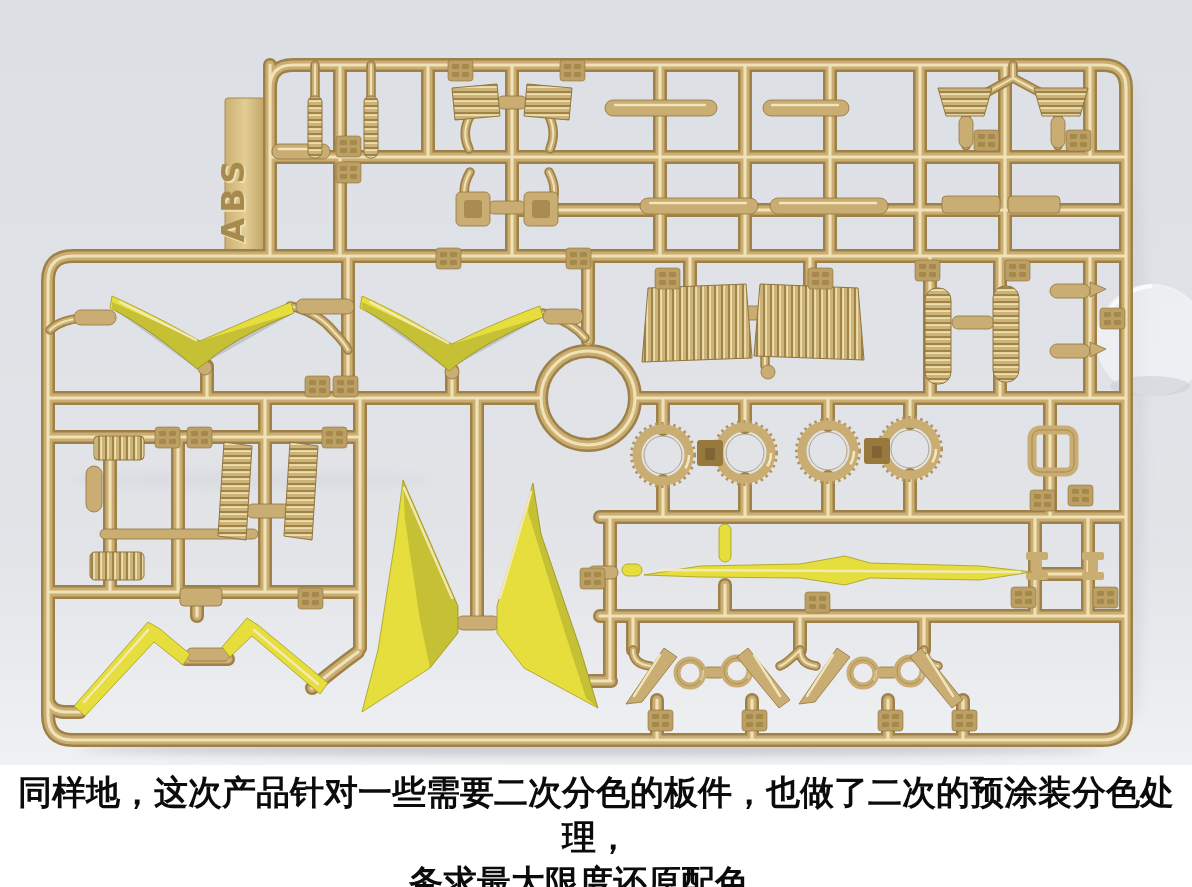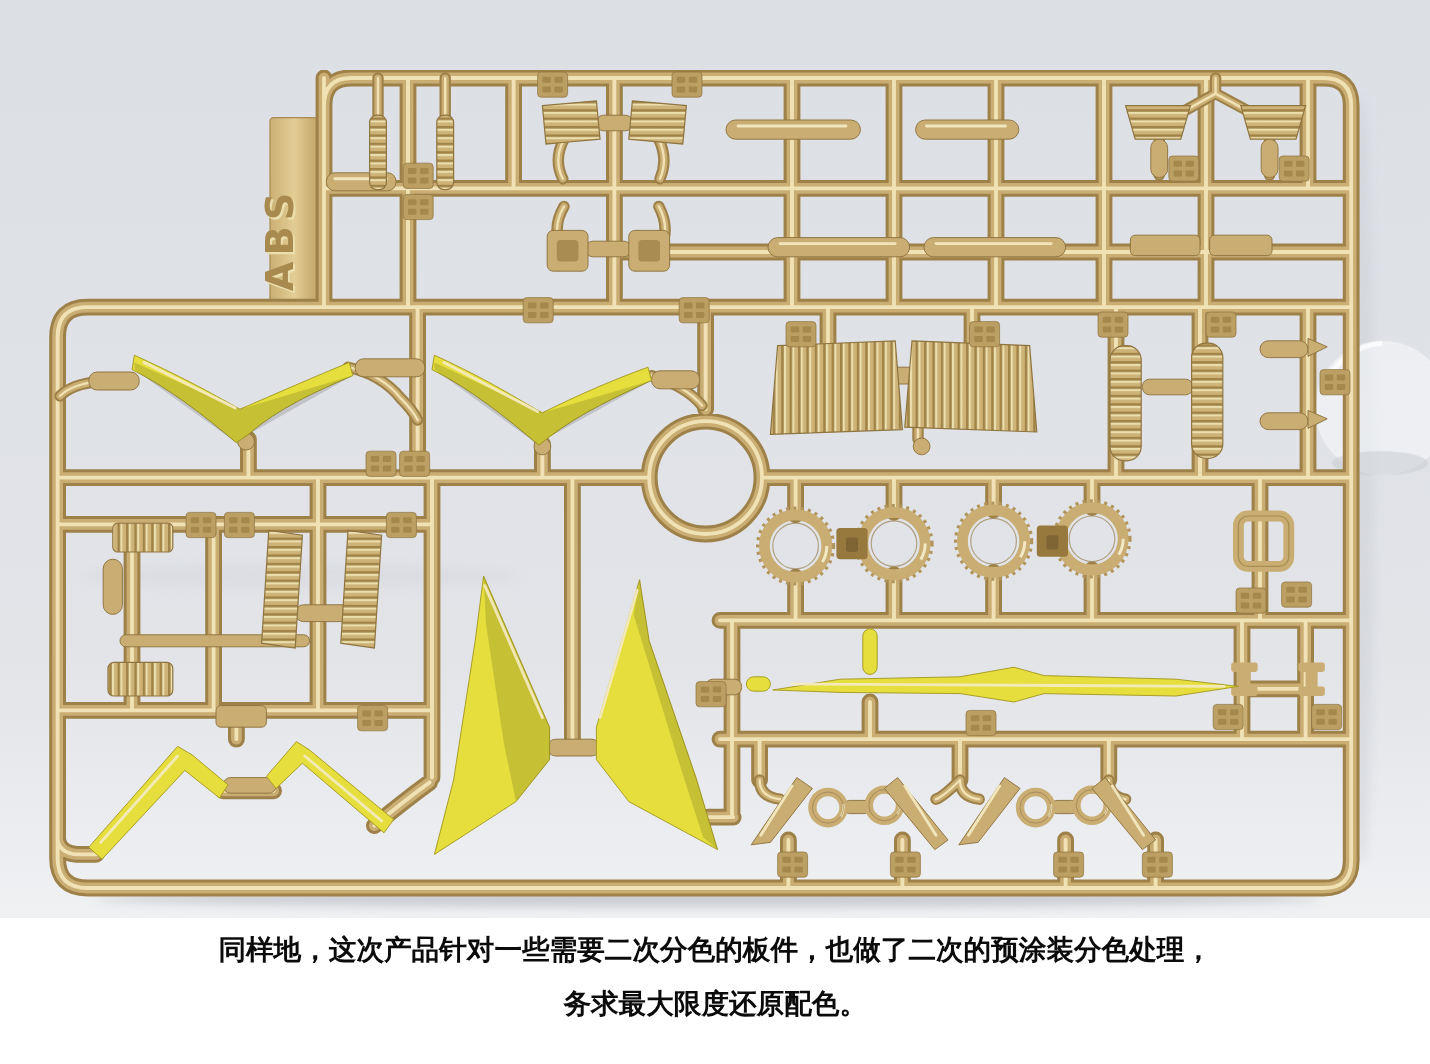--- a/index.html
+++ b/index.html
@@ -1,20 +1,20 @@
 <!DOCTYPE html>
 <html><head>
 <meta charset="utf-8">
 <style>
   html,body{margin:0;padding:0;background:#ffffff;}
   .stage{position:relative;width:1192px;height:887px;overflow:hidden;font-family:"DejaVu Sans",sans-serif;}
   .photo{position:relative;width:1192px;height:765px;}
   .photo svg{display:block;}
   .caption{width:1192px;height:122px;background:#ffffff;text-align:center;padding-top:5px;box-sizing:border-box;}
-  .caption div{font-size:23px;line-height:45px;font-weight:bold;color:#0b0b0b;letter-spacing:0px;
+  .caption div{font-size:34px;line-height:45px;font-weight:bold;color:#0b0b0b;letter-spacing:0px;
                font-family:"DejaVu Sans",sans-serif;}
   .cap{stroke:#8f7440;stroke-width:0.8;}
   .hl{stroke:#f5ebc4;stroke-width:2.4;stroke-linecap:round;fill:none;opacity:0.9;}
   .ribbed{stroke:#8f7440;stroke-width:1;}
 </style>
 </head>
 <body>
 
 <div class="stage">
   <div class="photo">

